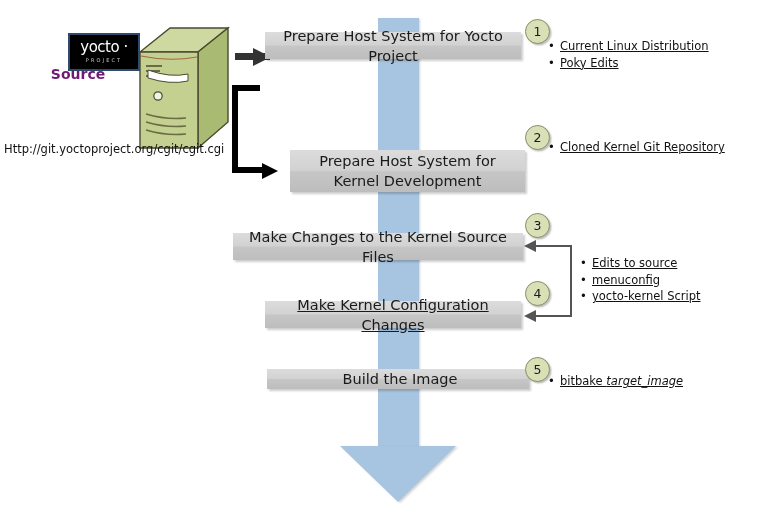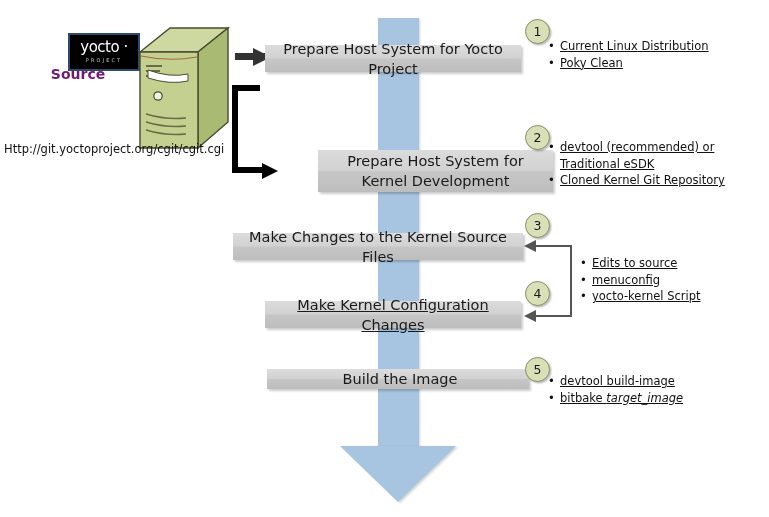--- a/index.html
+++ b/index.html
@@ -53,22 +53,22 @@
   }
 
   
   .pbox{
     background:linear-gradient(180deg,#dcdcdc 0%,#d2d2d2 48%,#c6c6c6 52%,#bdbdbd 100%);
     box-shadow:2px 2px 2px rgba(0,0,0,0.20);
     display:flex;align-items:center;justify-content:center;text-align:center;
     font-size:14.5px;color:#1a1a1a;line-height:20px;
     box-sizing:border-box;padding:0 10px;
   }
-  #box-1{left:265px;top:45px;width:256px;height:27px;}
-  #box-2{left:290px;top:150px;width:235px;height:42px;margin-left:28px;}
+  #box-1{left:265px;top:32px;width:256px;height:27px;}
+  #box-2{left:290px;top:150px;width:235px;height:42px;}
   #box-3{left:233px;top:233px;width:290px;height:27px;}
   #box-4{left:265px;top:301px;width:256px;height:27px;text-decoration:underline;}
   #box-5{left:267px;top:369px;width:262px;height:20px;padding-left:14px;}
 
   
   #conn-top{left:235px;top:53px;width:35px;height:7px;background:#333;}
   #conn-top-head{
     left:253px;top:48px;width:0;height:0;
     border-top:9px solid transparent;border-bottom:9px solid transparent;
     border-left:18px solid #333;
@@ -180,30 +180,28 @@
 <div class="abs bracket-head" id="bracket-head-bot"></div>
 
 <div class="abs step-circle" id="circle-1">1</div>
 <div class="abs step-circle" id="circle-2">2</div>
 <div class="abs step-circle" id="circle-3">3</div>
 <div class="abs step-circle" id="circle-4">4</div>
 <div class="abs step-circle" id="circle-5">5</div>
 
 <ul class="abs blist" id="bullets-1">
   <li>Current Linux Distribution</li>
-  <li>Poky Clean</li>
+  <li>Poky Edits</li>
 </ul>
 
 <ul class="abs blist" id="bullets-2">
-  <li>devtool (recommended) or Traditional eSDK</li>
   <li>Cloned Kernel Git Repository</li>
 </ul>
 
 <ul class="abs blist" id="bullets-34">
   <li>Edits to source</li>
   <li>menuconfig</li>
   <li>yocto-kernel Script</li>
 </ul>
 
 <ul class="abs blist" id="bullets-5">
-  <li>devtool build-image</li>
   <li><span>bitbake </span><span class="ital">target_image</span></li>
 </ul>
 
 </body></html>

